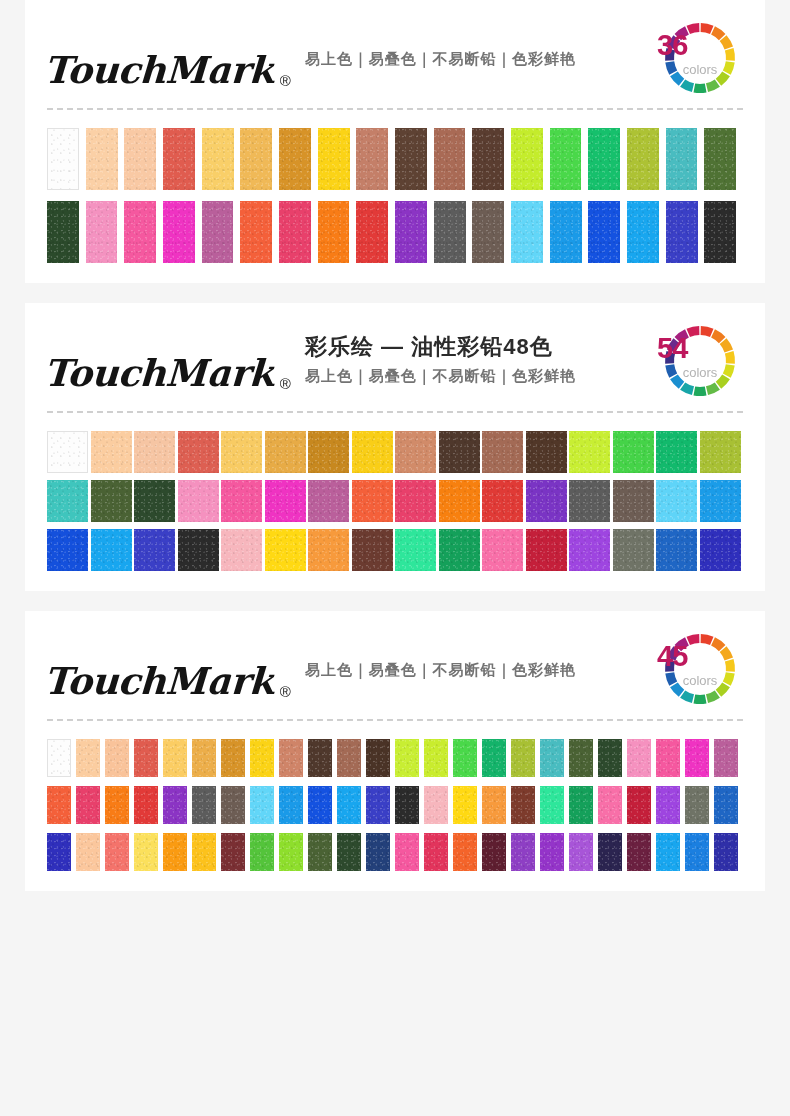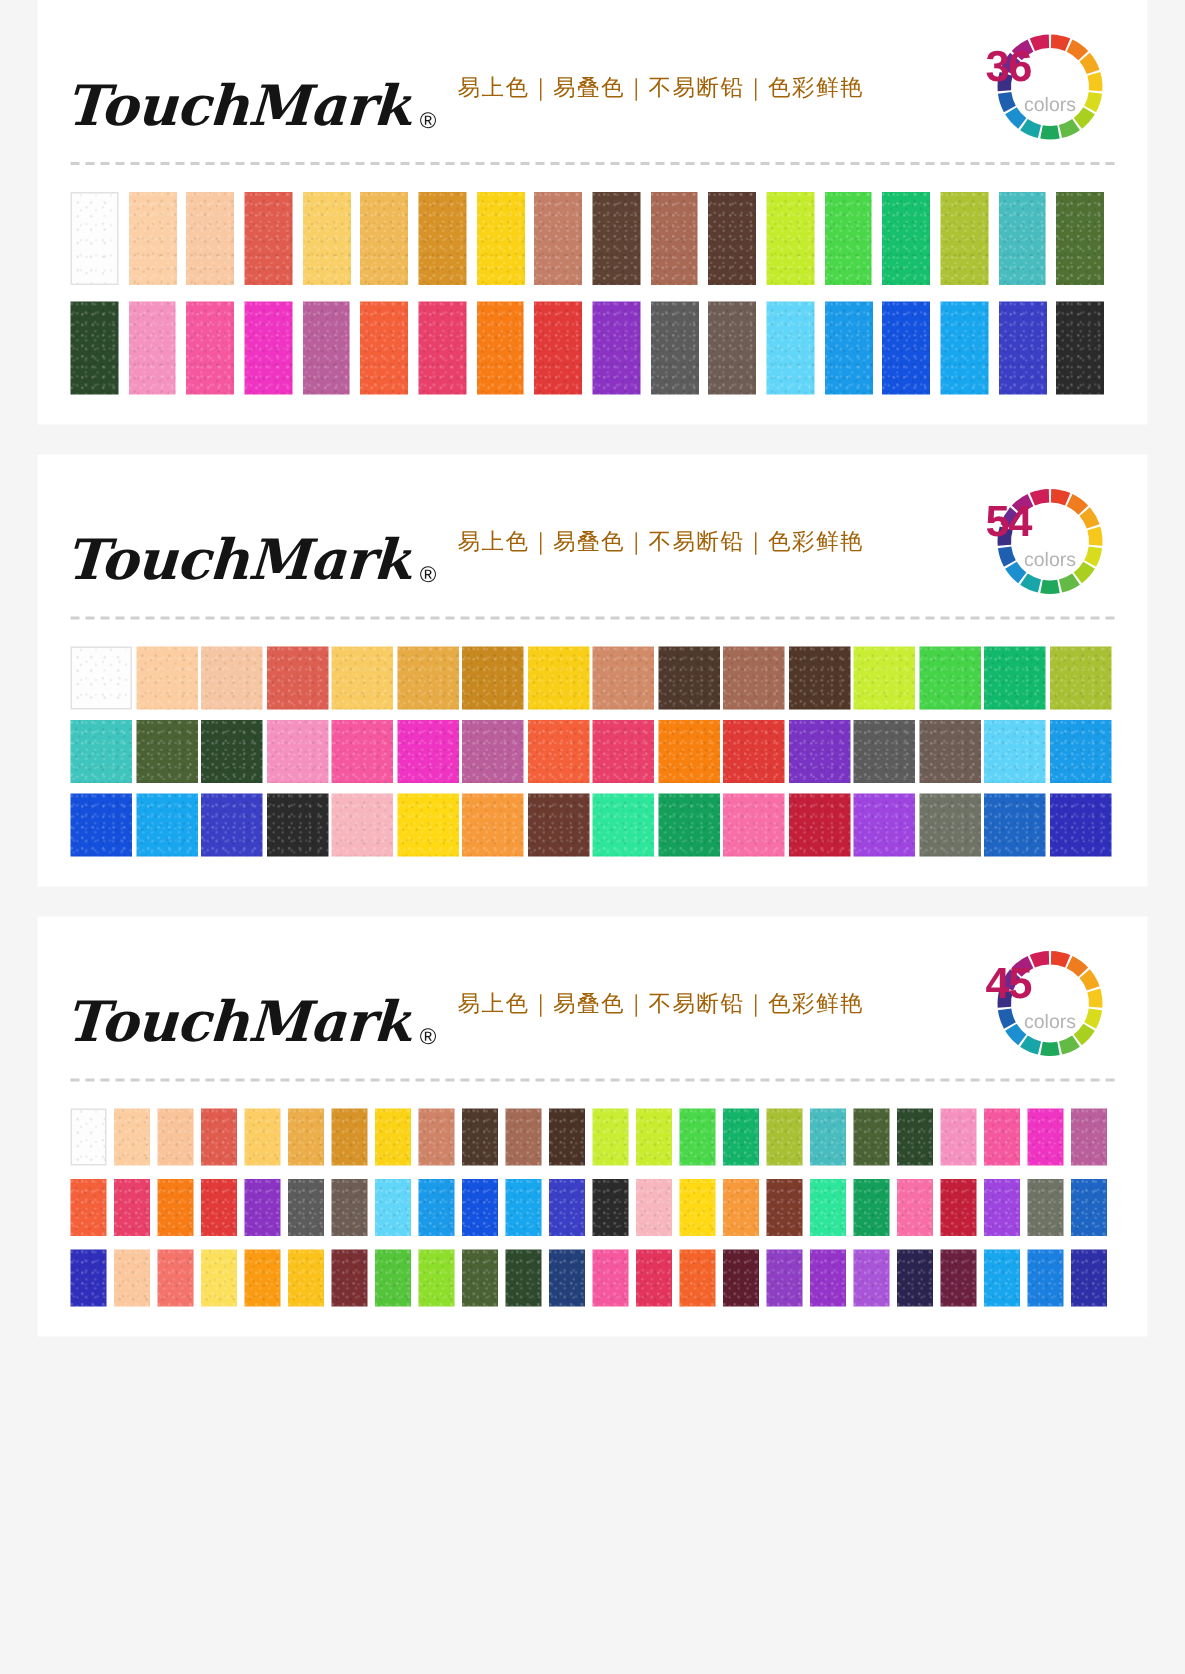--- a/index.html
+++ b/index.html
@@ -87,25 +87,26 @@
     font-size: 22px;
     font-weight: bold;
     color: #2b2b2b;
     letter-spacing: 1px;
     line-height: 1.35;
     white-space: nowrap;
   }
 
   .title-sub {
     font-size: 15px;
-    color: #a16207;
+    color: #737373;
     letter-spacing: 1px;
     line-height: 1.6;
     margin-top: 3px;
     white-space: nowrap;
+    font-weight: bold;
   }
 
   .badge {
     flex: 0 0 86px;
     width: 86px;
     height: 86px;
     position: relative;
   }
 
   .badge svg {
@@ -273,20 +274,21 @@
       </div>
   </div>
 
   <div class="card card-48">
     <div class="card-header">
       <div class="brand">
         <span class="brand-wordmark">TouchMark</span>
         <span class="brand-reg">®</span>
       </div>
       <div class="titles">
+        <div class="title-main">彩乐绘 — 油性彩铅48色</div>
         <div class="title-sub">易上色｜易叠色｜不易断铅｜色彩鲜艳</div>
       </div>
       <div class="badge">
         <svg viewBox="0 0 86 86" aria-hidden="true">
           <g class="wheel-segments">
               <path d="M 43.794056675047344 8.009008673705559 A 35 35 0 0 1 56.506711481351154 10.711166869031373 L 53.03355710043229 19.014009674137593 A 26 26 0 0 0 43.58987067289232 17.006692157609844 Z" fill="#e8412a"></path>
               <path d="M 57.95752521855174 11.357110761872761 A 35 35 0 0 1 68.47204651800237 18.996357647541835 L 61.922091699087474 25.16872282388822 A 26 26 0 0 0 54.111304448067 19.493853708819763 Z" fill="#ef7d1f"></path>
               <path d="M 69.53470176691782 20.176555865936272 A 35 35 0 0 1 76.03303330541303 31.43199625503719 L 67.53882474116396 34.4066257894562 A 26 26 0 0 0 62.711492741138954 26.045441500409805 Z" fill="#f4a81d"></path>
               <path d="M 76.52378731958602 32.942381805260084 A 35 35 0 0 1 77.88230853863128 45.86784780205143 L 68.91257205726896 45.13040122438106 A 26 26 0 0 0 67.90338486597818 35.52862648390749 Z" fill="#f6c81b"></path>
               <path d="M 77.71630549065104 47.44726130104726 A 35 35 0 0 1 73.70011572969561 59.80782241051161 L 65.80580025634531 55.48581093352291 A 26 26 0 0 0 68.78925550734077 46.303679823635115 Z" fill="#d8dc1d"></path>

